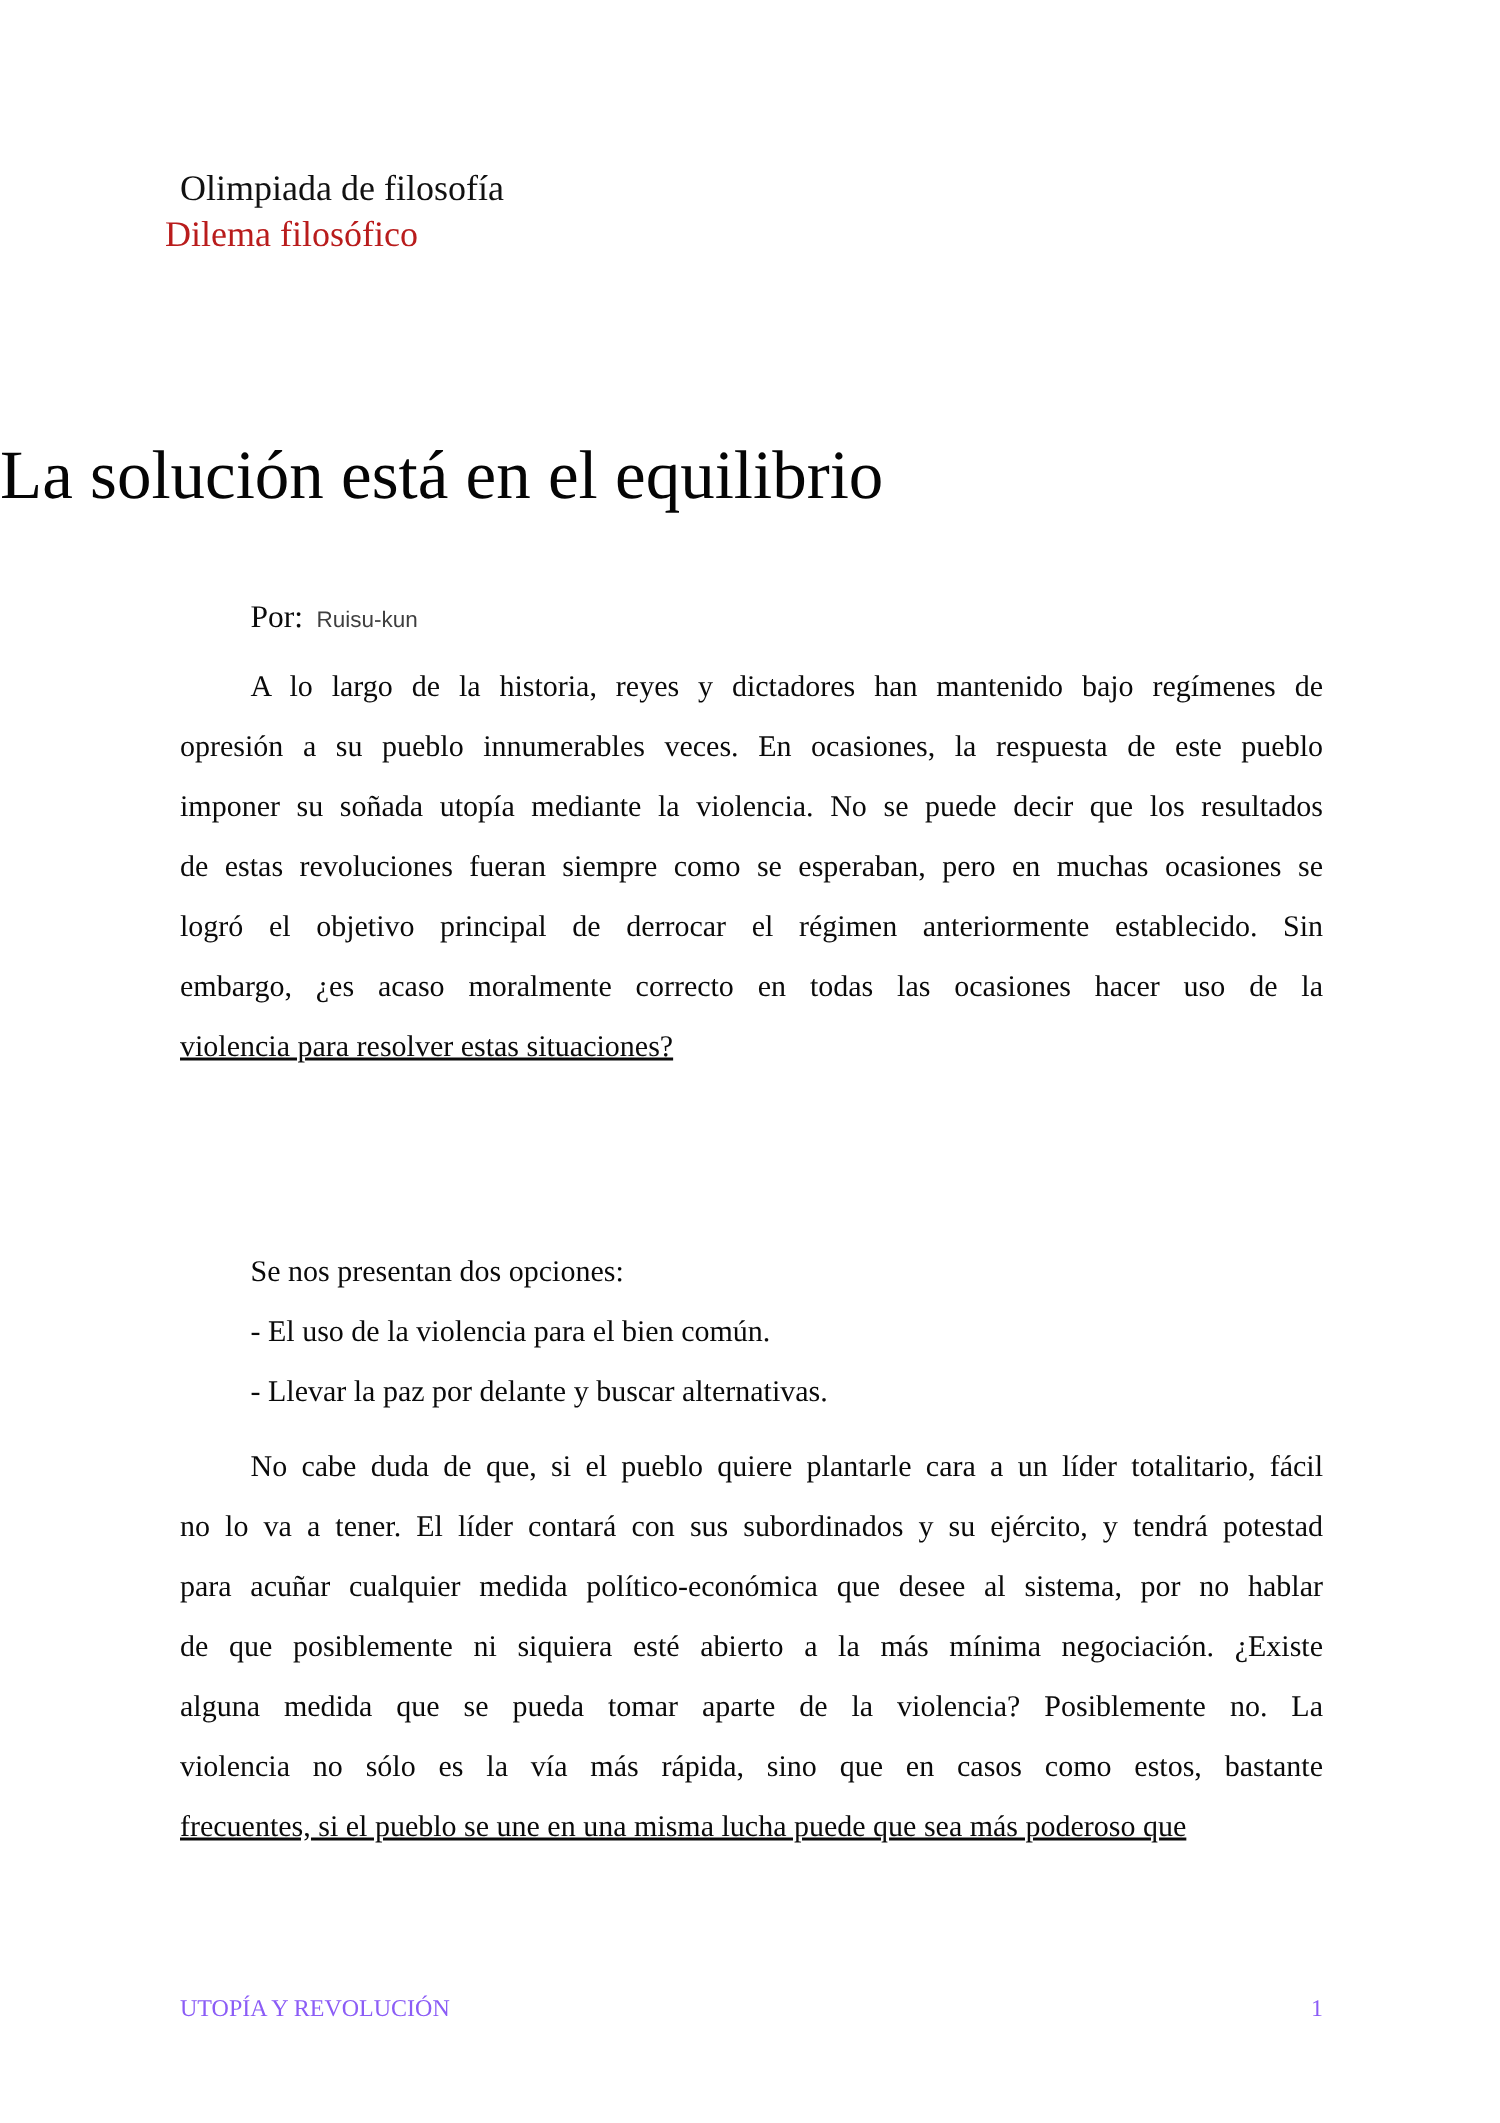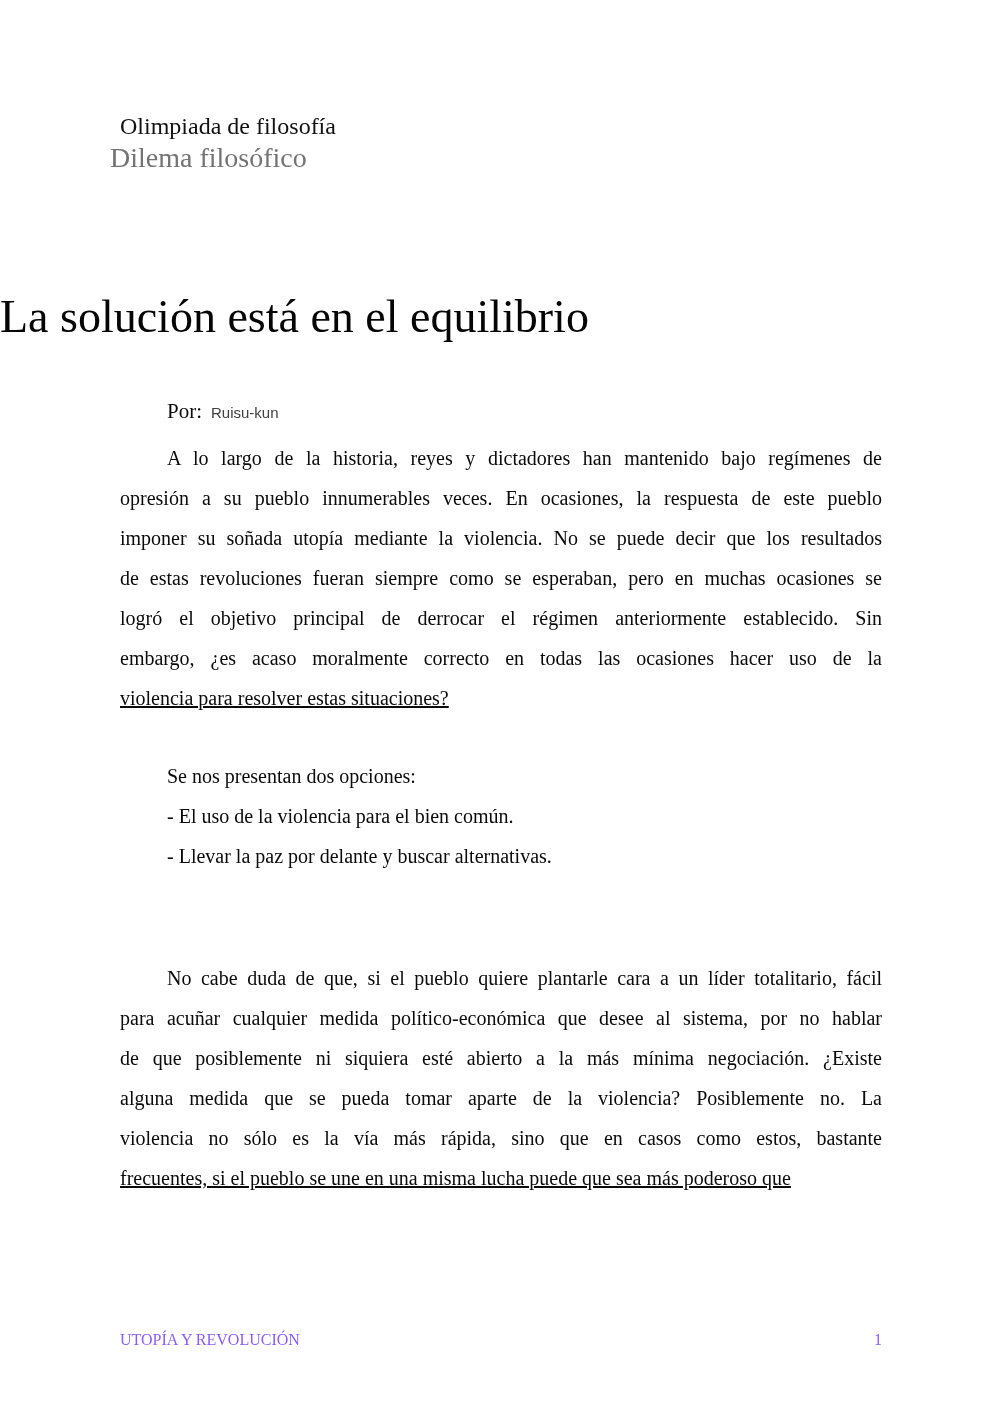--- a/index.html
+++ b/index.html
@@ -17,23 +17,23 @@
     left: 120px;
     top: 113px;
     font-size: 24px;
     line-height: 27px;
     color: #111111;
   }
   .subtitle {
     position: absolute;
     left: 110px;
     top: 140px;
-    font-size: 28px;
+    font-size: 24px;
     line-height: 35px;
-    color: #737373;
+    color: #b91c1c;
   }
   .title {
     position: absolute;
     left: 0;
     top: 288px;
     width: 100%;
     margin: 0;
     font-size: 46px;
     line-height: 58px;
     font-weight: normal;
@@ -97,28 +97,29 @@
   <div class="para" style="top:438px">
       <div class="line jline indent">A lo largo de la historia, reyes y dictadores han mantenido bajo regímenes de</div>
       <div class="line jline">opresión a su pueblo innumerables veces. En ocasiones, la respuesta de este pueblo</div>
       <div class="line jline">imponer su soñada utopía mediante la violencia. No se puede decir que los resultados</div>
       <div class="line jline">de estas revoluciones fueran siempre como se esperaban, pero en muchas ocasiones se</div>
       <div class="line jline">logró el objetivo principal de derrocar el régimen anteriormente establecido. Sin</div>
       <div class="line jline">embargo, ¿es acaso moralmente correcto en todas las ocasiones hacer uso de la</div>
       <div class="line jline lastline">violencia para resolver estas situaciones?</div>
     </div>
 
-  <div class="para" style="top:756px">
+  <div class="para" style="top:828px">
       <div class="line indent">Se nos presentan dos opciones:</div>
       <div class="line indent">- El uso de la violencia para el bien común.</div>
       <div class="line indent">- Llevar la paz por delante y buscar alternativas.</div>
     </div>
 
   <div class="para" style="top:958px">
       <div class="line jline indent">No cabe duda de que, si el pueblo quiere plantarle cara a un líder totalitario, fácil</div>
+      <div class="line jline">no lo va a tener. El líder contará con sus subordinados y su ejército, y tendrá potestad</div>
       <div class="line jline">para acuñar cualquier medida político-económica que desee al sistema, por no hablar</div>
       <div class="line jline">de que posiblemente ni siquiera esté abierto a la más mínima negociación. ¿Existe</div>
       <div class="line jline">alguna medida que se pueda tomar aparte de la violencia? Posiblemente no. La</div>
       <div class="line jline">violencia no sólo es la vía más rápida, sino que en casos como estos, bastante</div>
       <div class="line jline lastline">frecuentes, si el pueblo se une en una misma lucha puede que sea más poderoso que</div>
     </div>
 
   <div class="footer">
     <span>UTOPÍA Y REVOLUCIÓN</span>
     <span>1</span>

